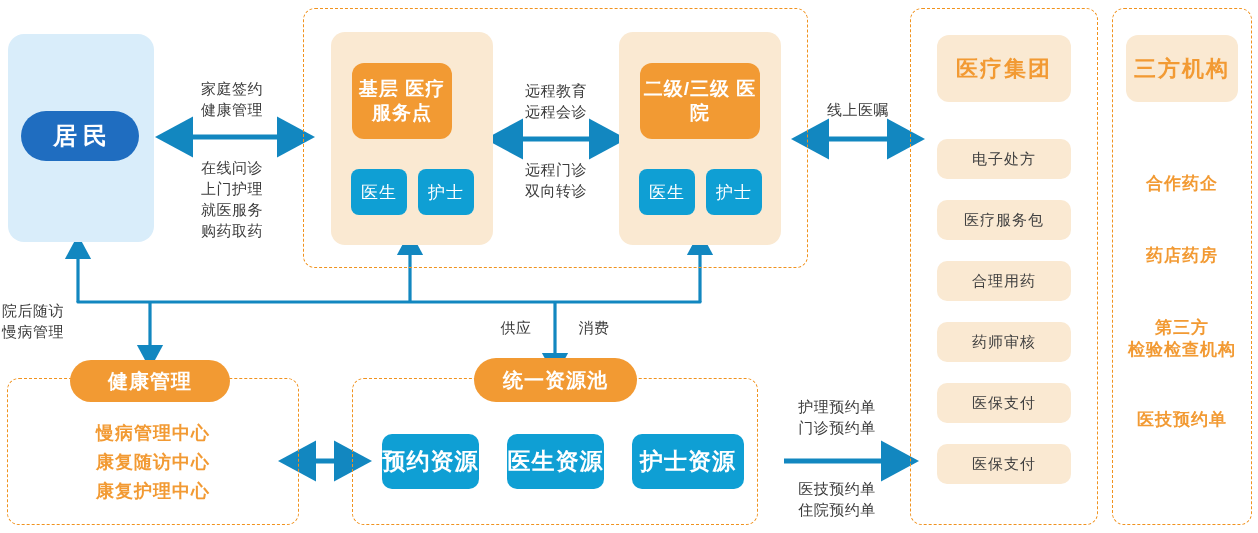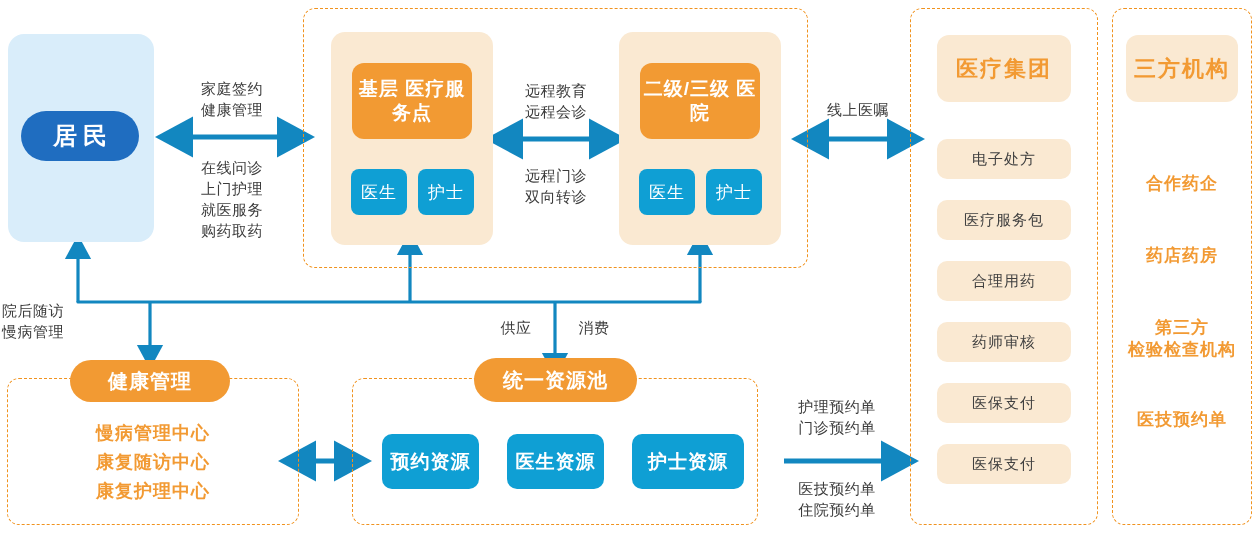--- a/index.html
+++ b/index.html
@@ -67,21 +67,21 @@
   .blue-chip{
     background:#0f9fd4;
     border-radius:8px;
     color:#ffffff;
     font-size:17px;
     display:flex;align-items:center;justify-content:center;
     letter-spacing:1px;
   }
   .blue-chip.big{
     border-radius:10px;
-    font-size:19px;
+    font-size:23px;
     font-weight:bold;
     letter-spacing:1px;
   }
 
   
   .panel-title{
     background:#fae9d2;
     border-radius:12px;
     color:#f29a33;
     font-size:22px;
@@ -166,28 +166,28 @@
 上门护理
 就医服务
 购药取药</div>
 
   <div class="abs flow-label" style="left:2px;top:300px;width:92px;text-align:left;">院后随访
 慢病管理</div>
 
   <div class="abs dashed-box" style="left:303px;top:8px;width:505px;height:260px;"></div>
 
   <div class="abs beige-card" style="left:331px;top:32px;width:162px;height:213px;"></div>
-  <div class="abs orange-pill" style="left:352px;top:63px;width:120px;height:76px;">基层
+  <div class="abs orange-pill" style="left:352px;top:63px;width:100px;height:76px;">基层
 医疗服务点</div>
   <div class="abs blue-chip" style="left:351px;top:169px;width:56px;height:46px;">医生</div>
   <div class="abs blue-chip" style="left:418px;top:169px;width:56px;height:46px;">护士</div>
 
   <div class="abs flow-label" style="left:495px;top:80px;width:122px;">远程教育
 远程会诊</div>
-  <div class="abs flow-label" style="left:495px;top:159px;width:122px;margin-top:6px;">远程门诊
+  <div class="abs flow-label" style="left:495px;top:159px;width:122px;">远程门诊
 双向转诊</div>
 
   <div class="abs beige-card" style="left:619px;top:32px;width:162px;height:213px;"></div>
   <div class="abs orange-pill" style="left:640px;top:63px;width:120px;height:76px;">二级/三级
 医院</div>
   <div class="abs blue-chip" style="left:639px;top:169px;width:56px;height:46px;">医生</div>
   <div class="abs blue-chip" style="left:706px;top:169px;width:56px;height:46px;">护士</div>
 
   <div class="abs flow-label" style="left:798px;top:99px;width:120px;">线上医嘱</div>
 

